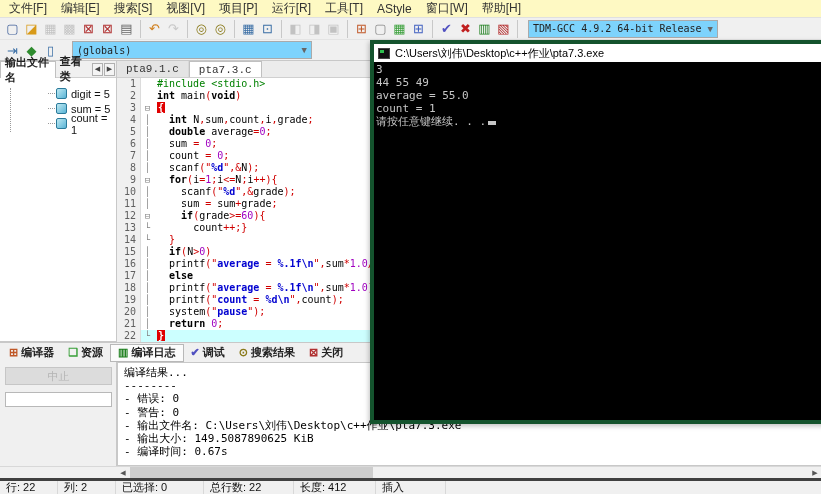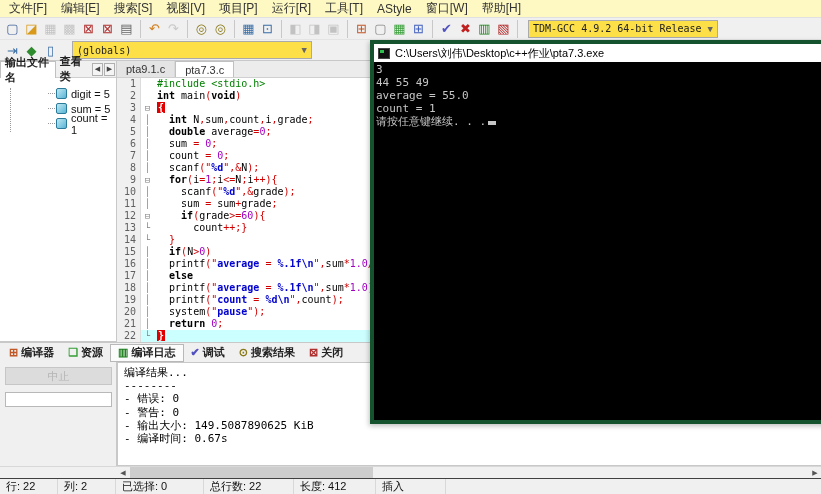--- a/index.html
+++ b/index.html
@@ -11,21 +11,21 @@
   #menu-bar { position:absolute; left:0; top:0; right:0; height:18px; background:#fef9c3; border-bottom:1px solid #e0e0e0; display:flex; align-items:center; padding-left:2px; }
   .menu-item { padding:1px 7px; color:#333; cursor:default; }
 
   
   #toolbar-1 { position:absolute; left:0; top:18px; right:0; height:22px; background:#f0f0f0; border-bottom:1px solid #e4e4e4; display:flex; align-items:center; padding-left:3px; }
   #toolbar-2 { position:absolute; left:0; top:40px; right:0; height:20px; background:#f0f0f0; display:flex; align-items:center; padding-left:3px; }
   .tb-group { display:flex; align-items:center; }
   .tb-sep { width:1px; height:18px; background:#c8c8c8; margin:0 4px; }
   .tb-icon { width:19px; height:19px; display:flex; align-items:center; justify-content:center; font-size:13px; border:1px solid transparent; cursor:default; }
   .tb-icon.disabled { opacity:.35; filter:grayscale(1); }
-  .combo { background:#fde047; border:1px solid #aaa; height:18px; display:flex; align-items:center; padding:0 4px; font-size:11px; color:#222; position:relative; }
+  .combo { background:#7dd3fc; border:1px solid #aaa; height:18px; display:flex; align-items:center; padding:0 4px; font-size:11px; color:#222; position:relative; }
   .combo .chev { margin-left:auto; color:#666; font-size:9px; padding-left:6px; }
   #compiler-combo { width:190px; margin-left:6px; font-family:"DejaVu Sans Mono", monospace; font-size:10px; }
   #globals-combo { width:240px; margin-left:12px; font-family:"DejaVu Sans Mono", monospace; font-size:10px; }
 
   
   #main { position:absolute; left:0; top:60px; right:0; height:282px; }
   
   #left-panel { position:absolute; left:0; top:0; width:117px; height:282px; background:#fff; border:1px solid #c8c8c8; border-left:none; }
   #left-tabs { display:flex; align-items:center; height:17px; background:#f0f0f0; border-bottom:1px solid #d0d0d0; font-size:11px; }
   .ltab { padding:1px 4px; height:17px; display:flex; align-items:center; color:#222; font-weight:bold; }
@@ -34,21 +34,21 @@
   #left-tab-scrollers { margin-left:auto; display:flex; padding-right:1px; }
   #tree { position:relative; padding-top:8px; }
   #tree::before { content:""; position:absolute; left:10px; top:10px; height:44px; border-left:1px dotted #9a9a9a; }
   .tree-item { display:flex; align-items:center; height:15px; position:relative; font-size:11px; color:#111;margin-left:48px; }
   .tree-stub { width:7px; border-top:1px dotted #9a9a9a; margin-right:1px; }
   .var-icon { width:11px; height:11px; background:linear-gradient(135deg,#bfe9f2,#5ab4d6); border:1px solid #2a7a9a; border-radius:2px; margin-right:4px; flex:none; }
 
   
   #editor { position:absolute; left:117px; top:0; right:0; height:282px; background:#fff; border-top:1px solid #c8c8c8; }
   #editor-tabs { display:flex; height:17px; background:#ececec; border-bottom:1px solid #d0d0d0; font-size:11px; }
-  .etab { padding:1px 9px; display:flex; align-items:center; color:#333; border-right:1px solid #d8d8d8; background:#e4e4e4; }
+  .etab { padding:1px 9px; display:flex; align-items:center; color:#333; border-right:1px solid #d8d8d8; background:#e4e4e4;font-family:Liberation Mono, monospace; }
   .etab.active { background:#fff; border:1px solid #c0c0c0; border-bottom:none; }
   #code-area { position:absolute; left:0; top:17px; right:0; bottom:0; background:#fff; overflow:hidden; font-family:"DejaVu Sans Mono", monospace; font-size:10px; }
   .code-row { display:flex; height:12px; line-height:12px; white-space:pre; }
   .ln { width:24px; flex:none; background:#f0f0f0; color:#606060; text-align:right; padding-right:4px; border-right:1px solid #dcdcdc; }
   .fold { width:13px; flex:none; color:#808080; text-align:center; font-size:9px; }
   .code { flex:1; padding-left:3px; }
   .code-row.hl .fold, .code-row.hl .code { background:#ccffff; }
   .tok-pp  { color:#008000; }
   .tok-kw  { color:#000; font-weight:bold; }
   .tok-id  { color:#000; }
@@ -72,21 +72,21 @@
   #log-area { flex:1; background:#fff; border:1px solid #c8c8c8; border-right:none; font-family:"DejaVu Sans Mono", monospace; font-size:11px; line-height:13.2px; padding:3px 6px; color:#000; white-space:pre; overflow:hidden; }
 
   
   #hscroll { position:absolute; left:0; top:466px; right:0; height:12px; background:#f0f0f0; border-top:1px solid #d8d8d8; }
   #hscroll .track { position:absolute; left:117px; right:0; top:0; bottom:0; background:#f0f0f0; }
   #hscroll .arrow { position:absolute; top:0; width:12px; height:11px; display:flex; align-items:center; justify-content:center; font-size:7px; color:#555; background:#f0f0f0; }
   #hs-left { left:117px; } #hs-right { right:0; }
   #hscroll .thumb { position:absolute; left:130px; width:243px; top:0; height:11px; background:#cdcdcd; }
 
   
-  #status-bar { position:absolute; left:0; top:478px; right:0; height:16px; background:#f0f0f0; border-top:1px solid #404040; display:flex; align-items:center; font-size:11px; color:#111; }
+  #status-bar { position:absolute; left:0; top:478px; right:0; height:16px; background:#f0f0f0; border-top:3px solid #404040; display:flex; align-items:center; font-size:11px; color:#111; }
   .status-cell { height:100%; display:flex; align-items:center; padding:0 6px; border-right:1px solid #d8d8d8; white-space:nowrap; }
 
   
   #console-window { position:absolute; left:370px; top:40px; width:493px; height:384px; z-index:30; background:#8b5cf6; border:4px solid #14532d; box-shadow:-1px 2px 5px rgba(0,0,0,.25); }
   #console-titlebar { height:18px; background:#fff; display:flex; align-items:center; padding-left:4px; font-size:11px; color:#000; }
   #console-icon { width:12px; height:11px; background:#111; border:1px solid #444; margin-right:5px; position:relative; flex:none; }
   #console-icon::before { content:""; position:absolute; left:1px; top:1px; width:4px; height:3px; background:#2fbf4f; }
   #console-screen { position:absolute; left:0; top:18px; right:0; bottom:0; background:#000; font-family:"DejaVu Sans Mono", monospace; font-size:11px; line-height:13px; color:#c6c6c6; padding:1px 2px; white-space:pre; }
   #console-cursor { display:inline-block; width:8px; height:4px; background:#c6c6c6; margin-left:2px; }
 </style>
@@ -261,21 +261,21 @@
         <span class="bicon" style="color: rgb(176, 48, 48);">⊠</span>
         <span>关闭</span>
       </span>
     </div>
 
   <div id="bottom-content">
     <div id="bc-left">
       <div id="abort-button">中止</div>
       <div id="compile-progress"></div>
     </div>
-    <div id="log-area"><div>编译结果...</div><div>--------</div><div>- 错误: 0</div><div>- 警告: 0</div><div>- 输出大小: 149.5087890625 KiB</div><div>- 编译时间: 0.67s</div></div>
+    <div id="log-area"><div>编译结果...</div><div>--------</div><div>- 错误: 0</div><div>- 警告: 0</div><div>- 输出文件名: C:\Users\刘伟\Desktop\c++作业\pta7.3.exe</div><div>- 输出大小: 149.5087890625 KiB</div><div>- 编译时间: 0.67s</div></div>
   </div>
 
   <div id="hscroll">
     <div class="track"></div>
     <div class="thumb"></div>
     <div class="arrow" id="hs-left">◀</div>
     <div class="arrow" id="hs-right">▶</div>
   </div>
 
   <div id="status-bar">

